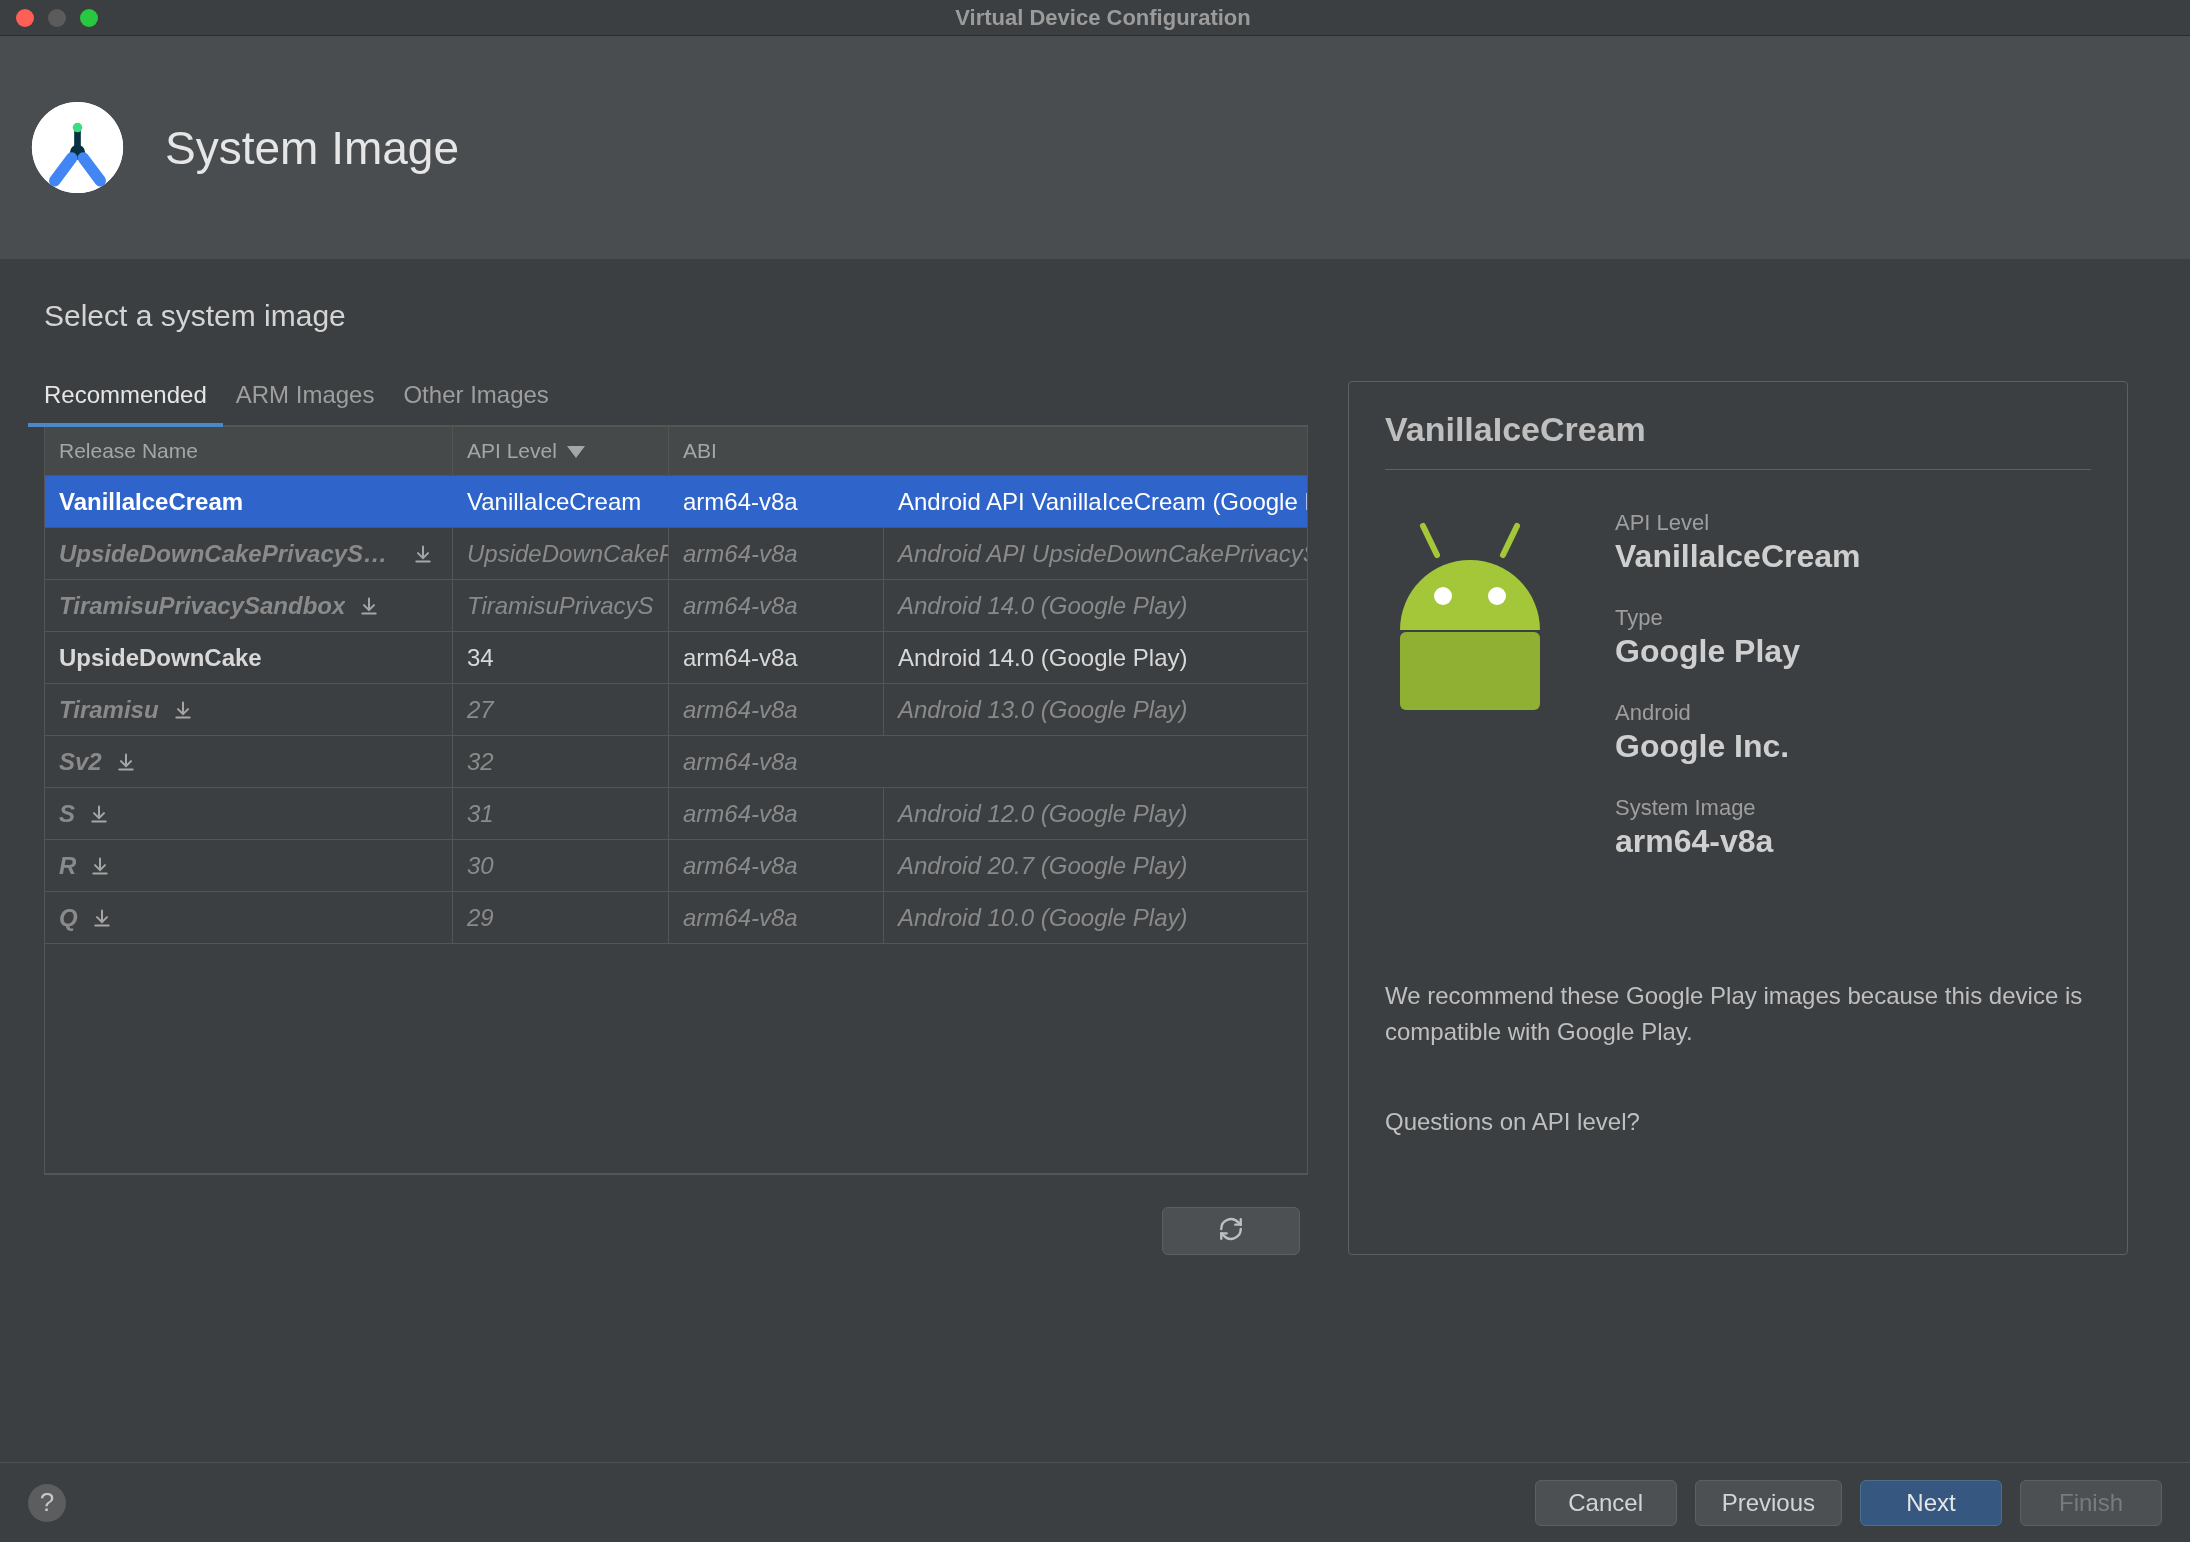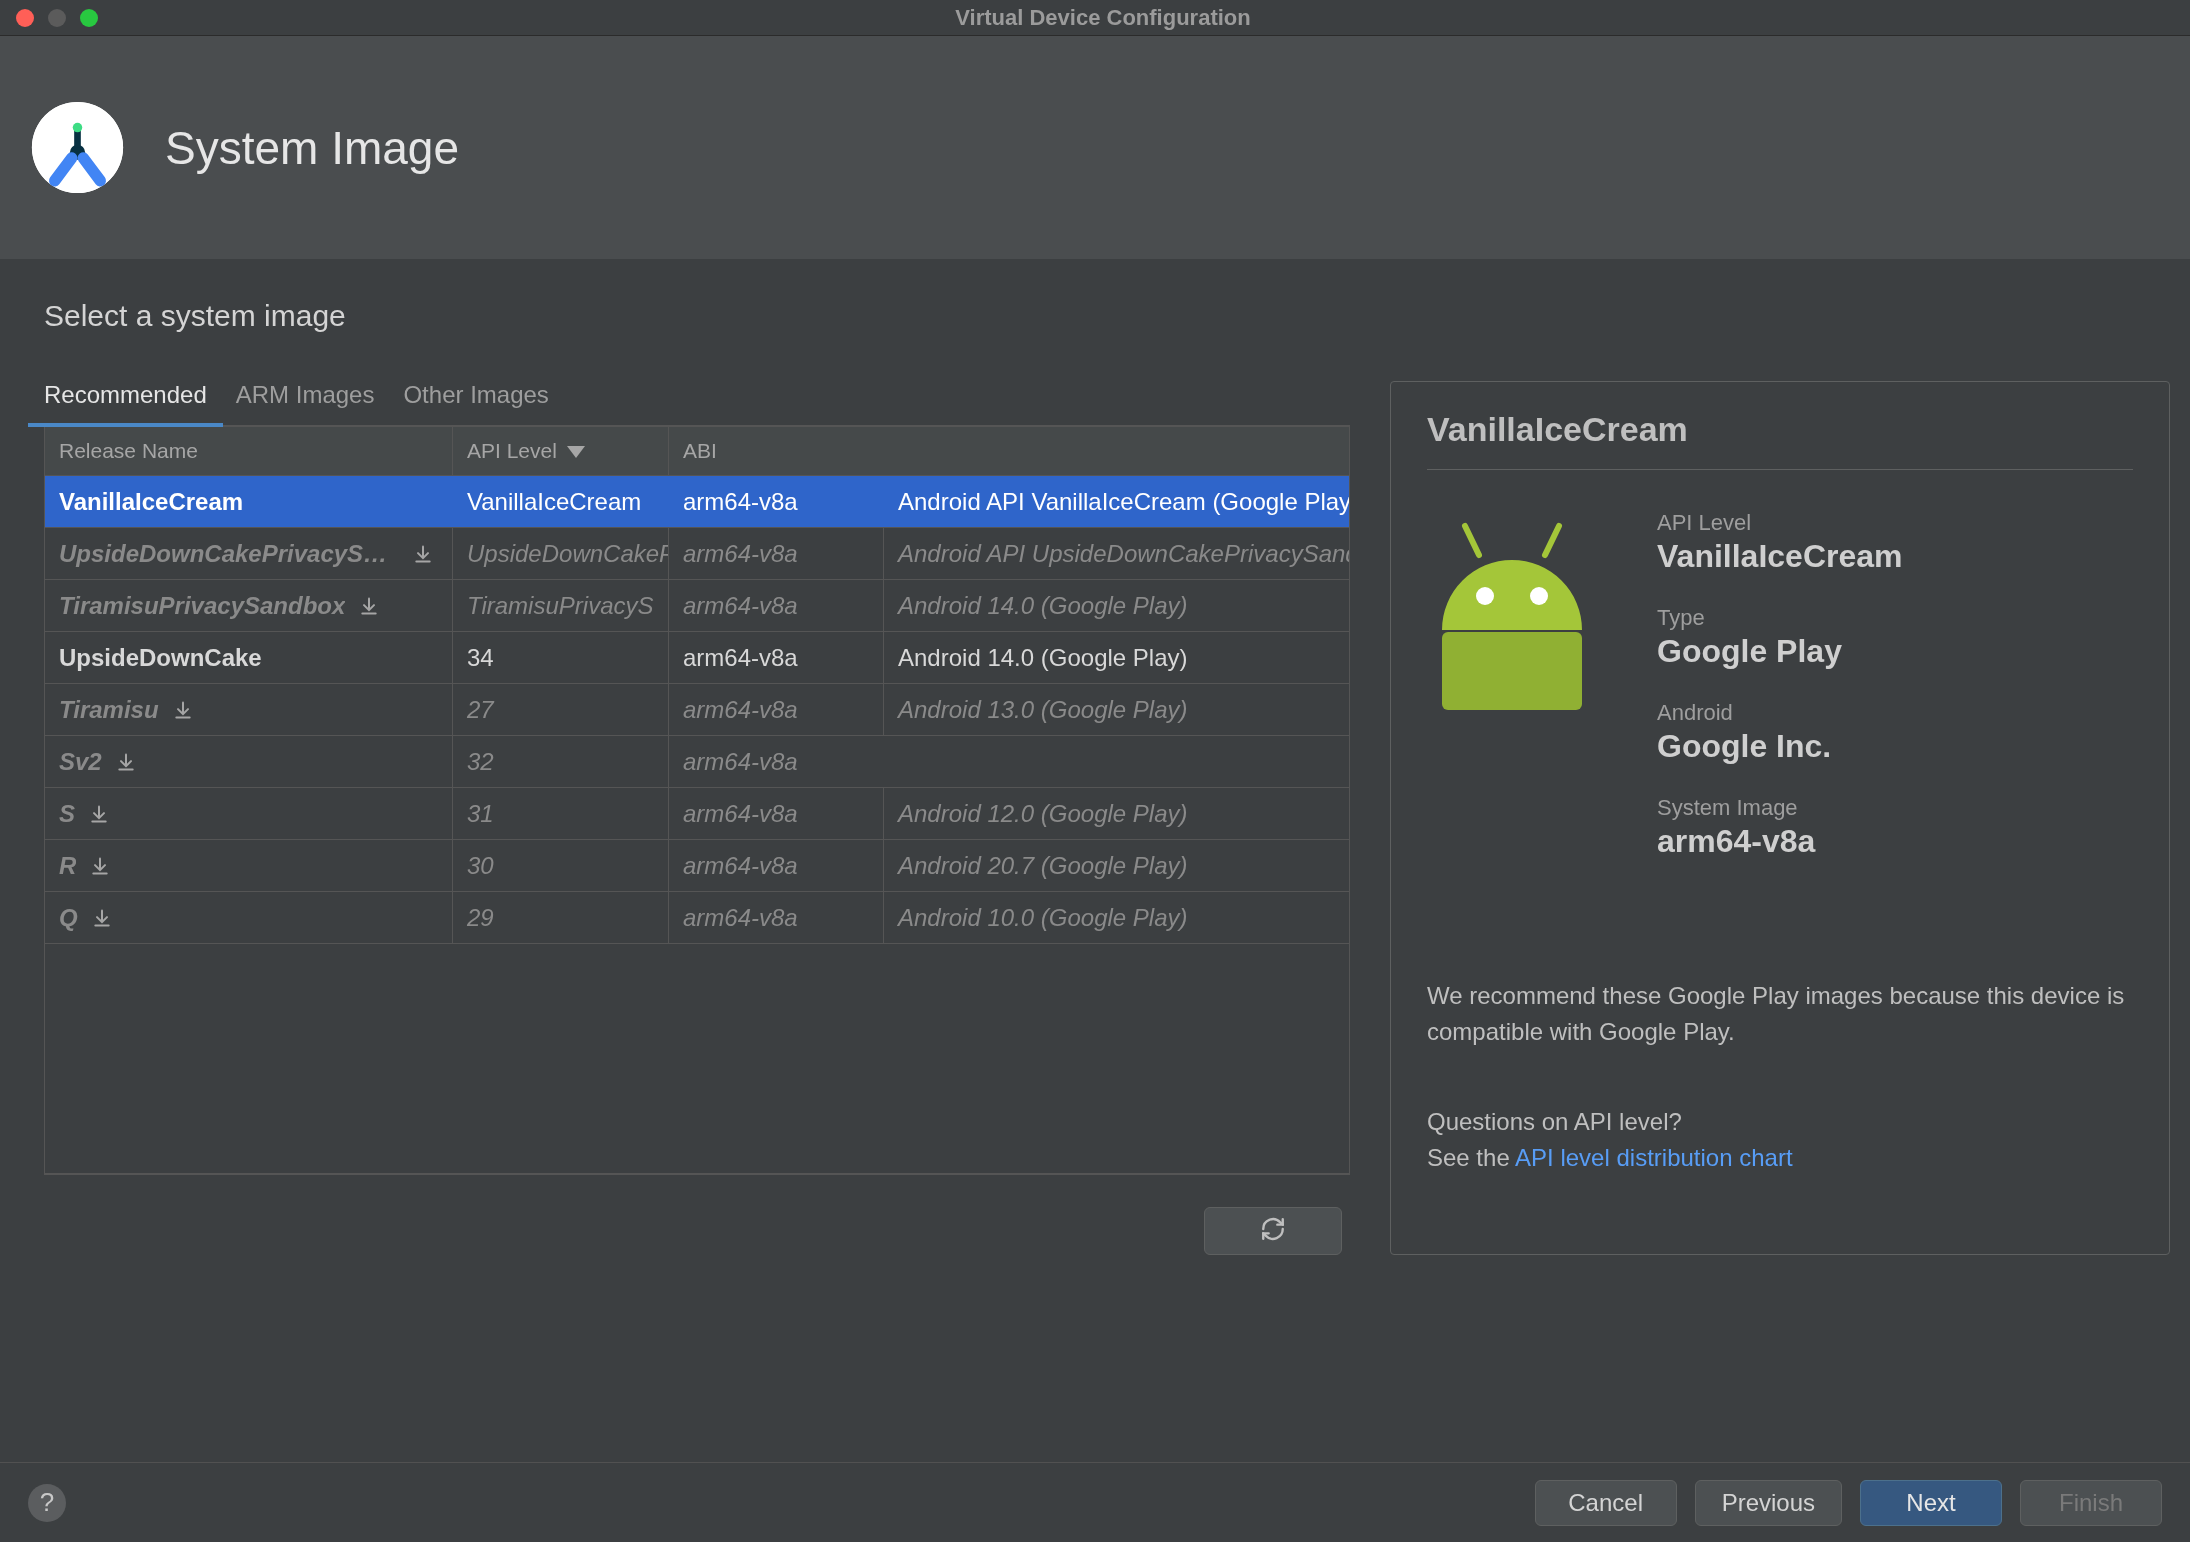--- a/index.html
+++ b/index.html
@@ -46,21 +46,21 @@
   }
   .logo {
     width: 95px; height: 95px;
     position: relative;
   }
   .header-title {
     font-size: 46px;
     color: #e6e6e6;
   }
   .content {
-    padding: 40px 20px 0 44px;
+    padding: 40px 62px 0 44px;
   }
   .subtitle {
     font-size: 30px;
     color: #d4d4d4;
     margin-bottom: 48px;
   }
   .layout {
     display: flex;
     gap: 40px;
   }
@@ -470,23 +470,20 @@
           </div>
           <div class="kv">
             <div class="kv-label">System Image</div>
             <div class="kv-value">arm64-v8a</div>
           </div>
         </div>
       </div>
       <div class="detail-note">We recommend these Google Play images because this device is compatible with Google Play.</div>
       <div class="detail-q">
         <div>Questions on API level?</div>
-        <div>
-          <span>See the </span><a href="#">API level distribution chart</a>
-        </div>
       </div>
     </div>
   </div>
 </div>
 
 <div class="footer">
   <div class="help-btn">
     <span>?</span>
   </div>
   <div class="footer-btns">

